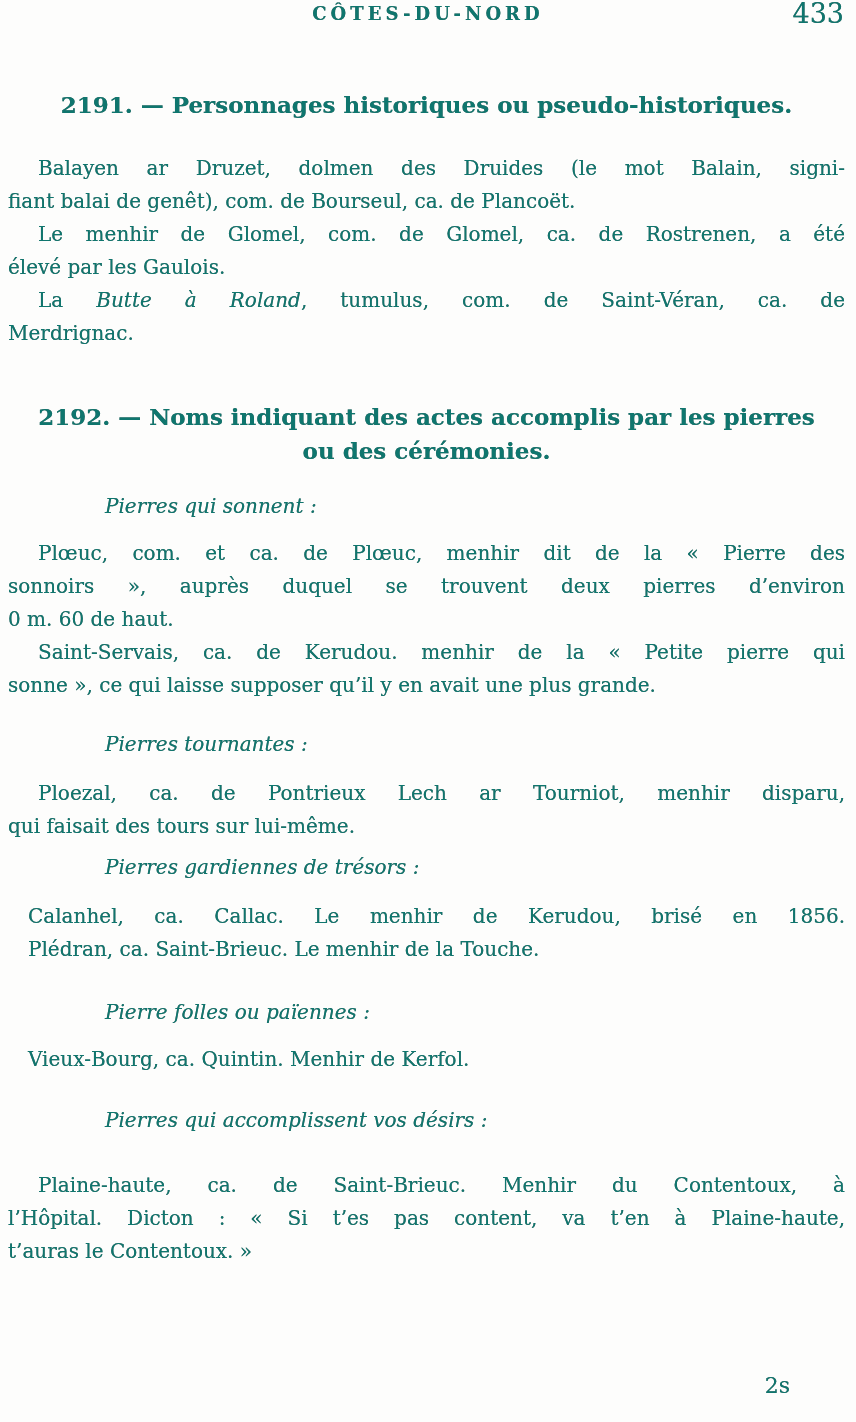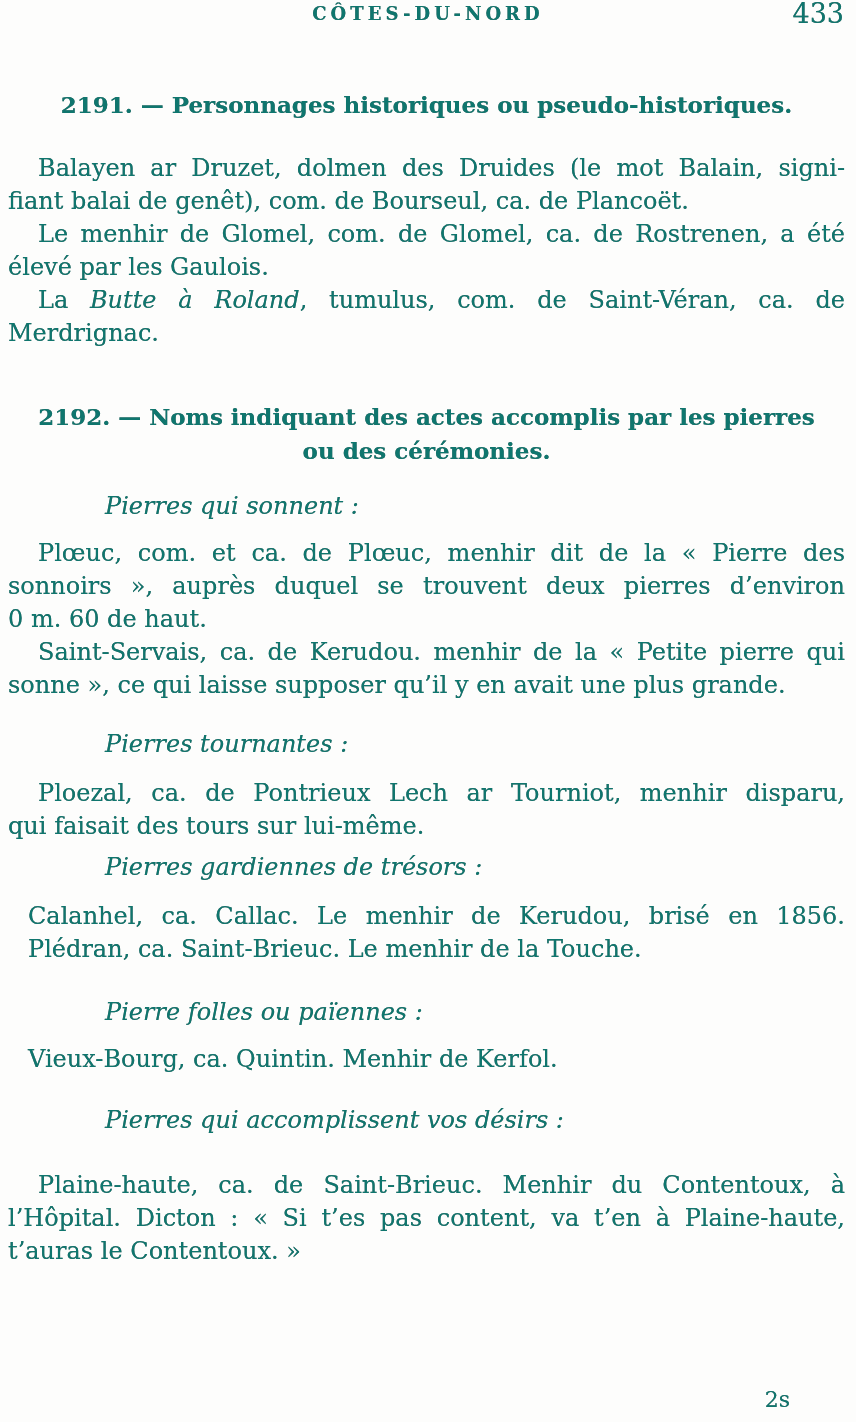--- a/index.html
+++ b/index.html
@@ -18,39 +18,39 @@
     text-align:center;
     font-size:18px;letter-spacing:4px;font-weight:bold;
   }
   .page-number{
     position:absolute;top:-2px;right:12px;
     font-size:27px;
   }
   .content{position:absolute;top:84px;left:8px;right:11px;}
   .block{margin:0;}
   .line{
-    font-size:24px;line-height:33px;
+    font-size:20px;line-height:33px;
     text-align:justify;text-align-last:justify;
     text-justify:inter-word;
   }
   .line.last{text-align-last:left;}
   .indent .line:first-child{text-indent:30px;}
   .pad-left{padding-left:20px;}
   .heading .line{
     font-weight:bold;font-size:23px;line-height:34px;
     text-align:center;text-align-last:center;
   }
   .subhead .line{
     font-style:italic;
     padding-left:97px;
     text-align:center;text-align-last:left;
   }
   .it{font-style:italic;}
   .signature-mark{
-    position:absolute;right:66px;bottom:10px;
+    position:absolute;right:66px;bottom:24px;
     font-size:22px;
   }
 </style>
 </head>
 <body>
 
 <div class="page">
 
   <div class="running-title">CÔTES-DU-NORD</div>
   <div class="page-number">433</div>

